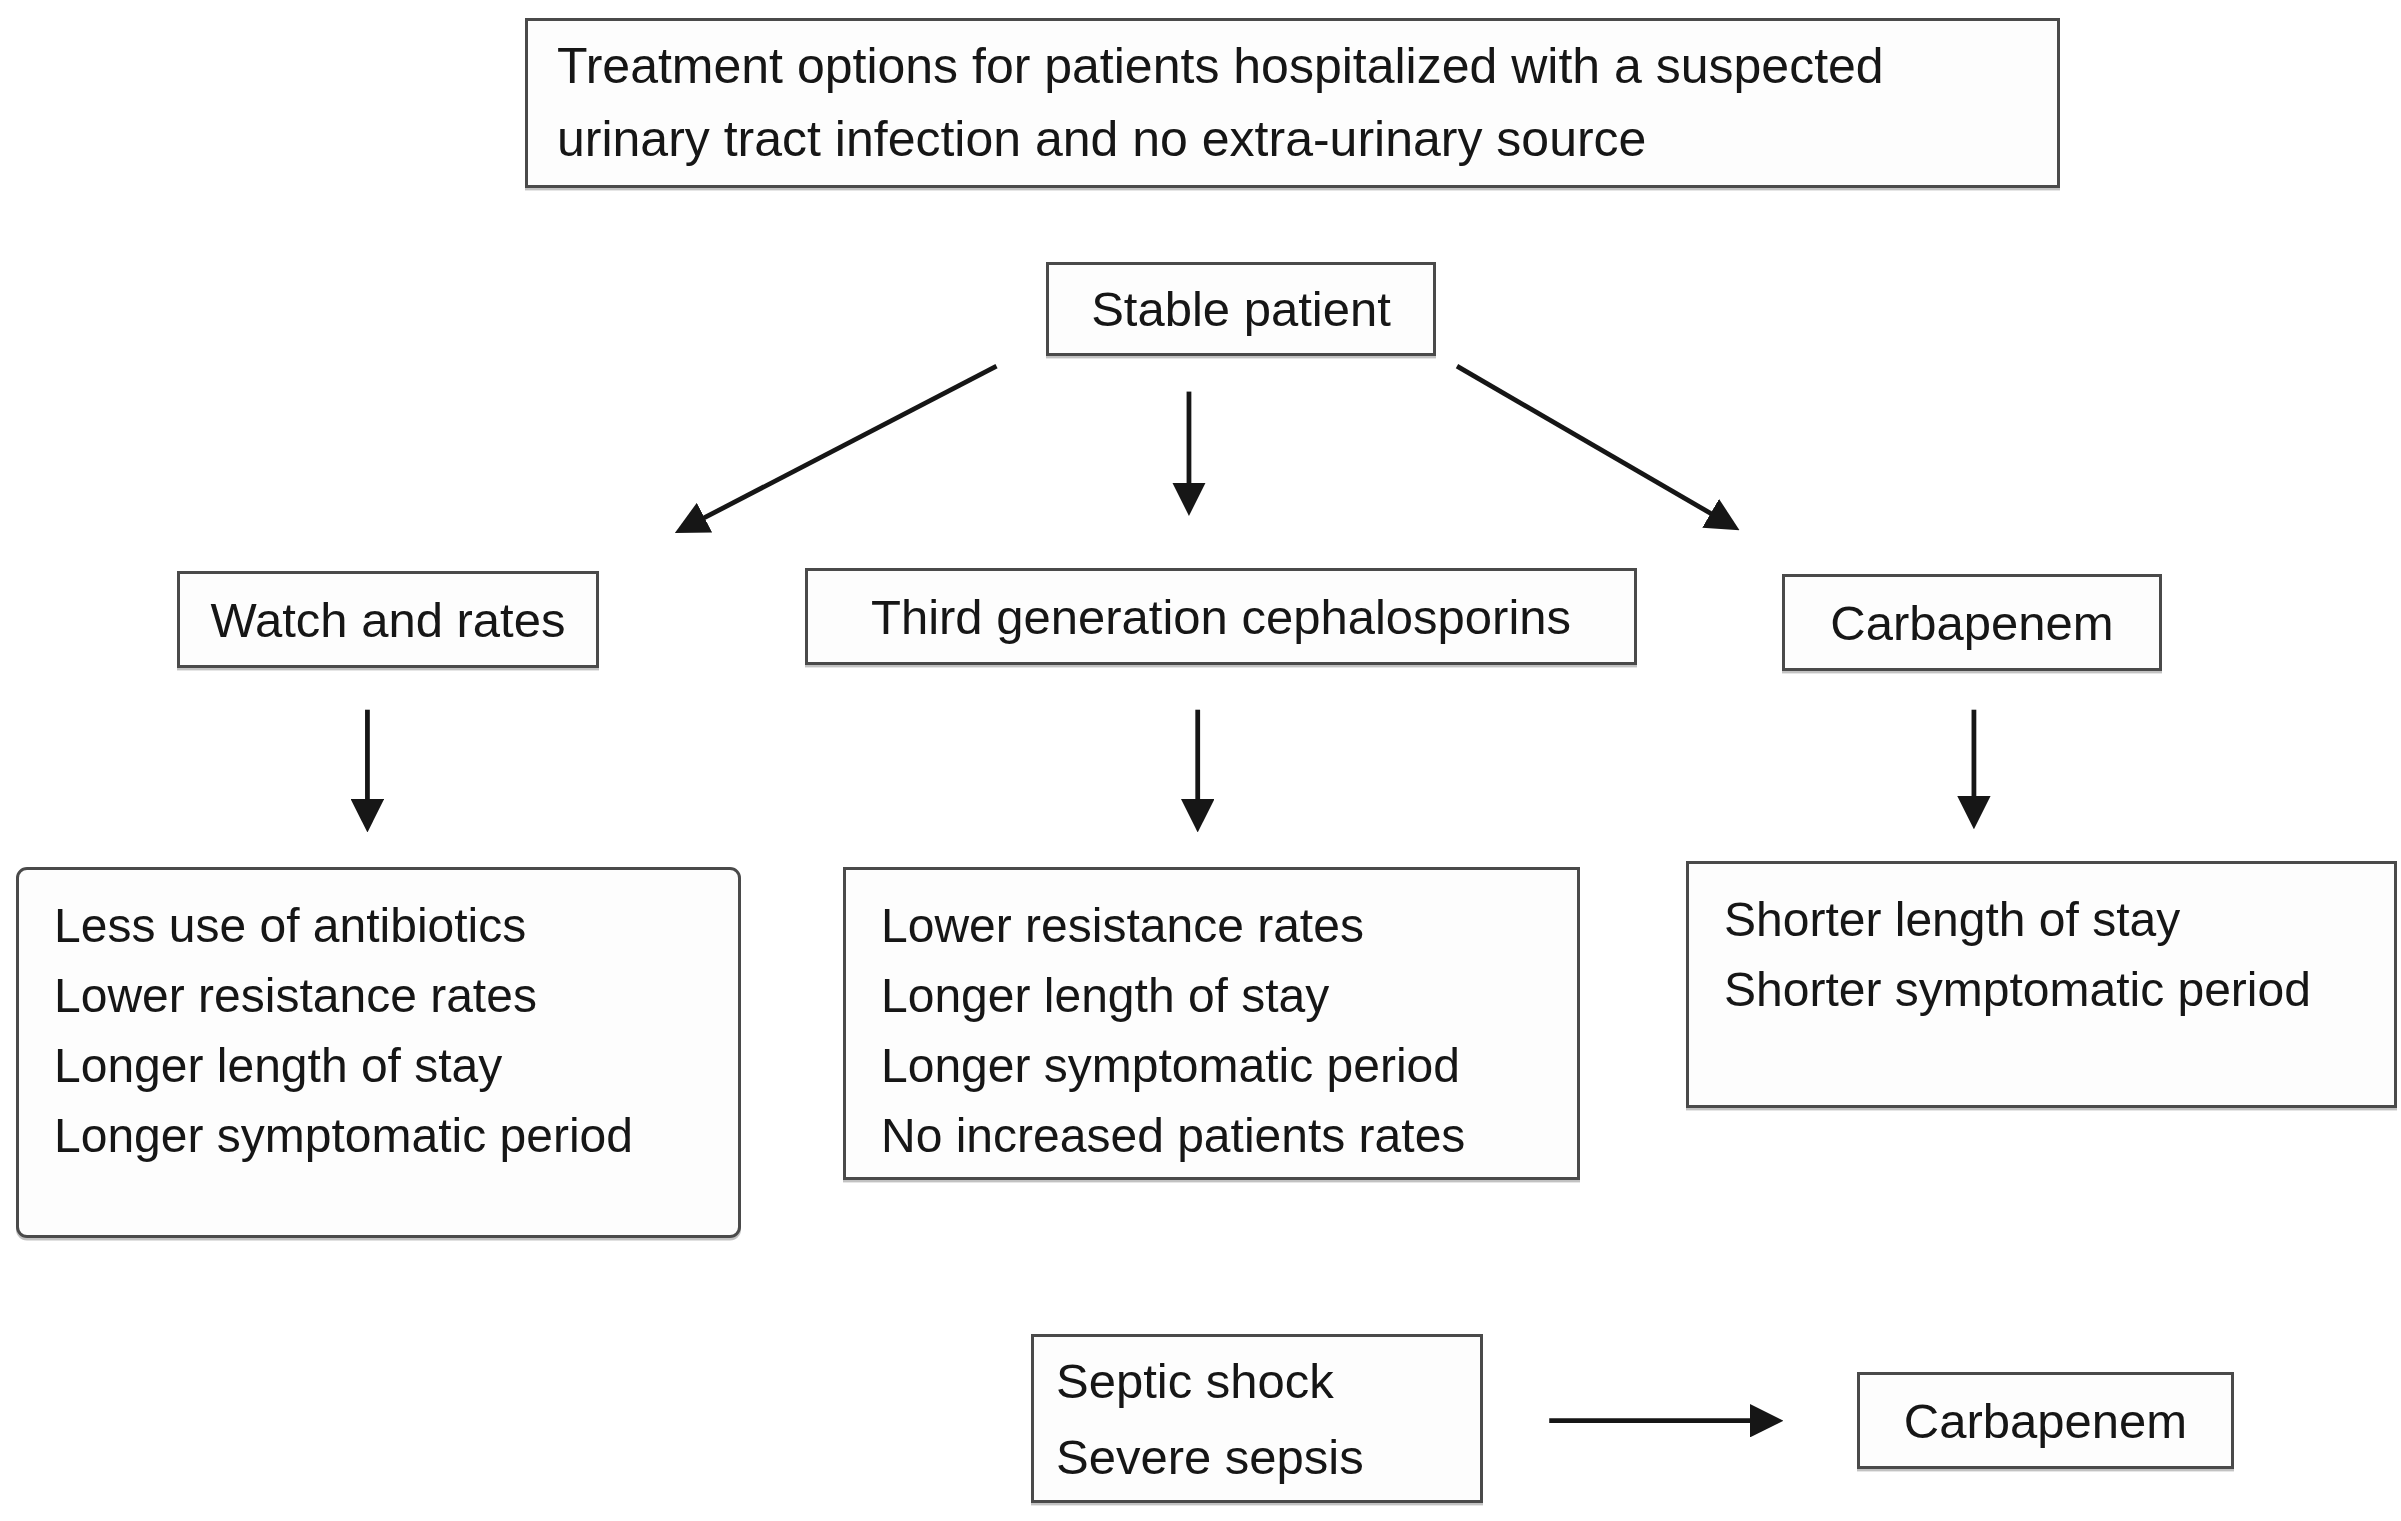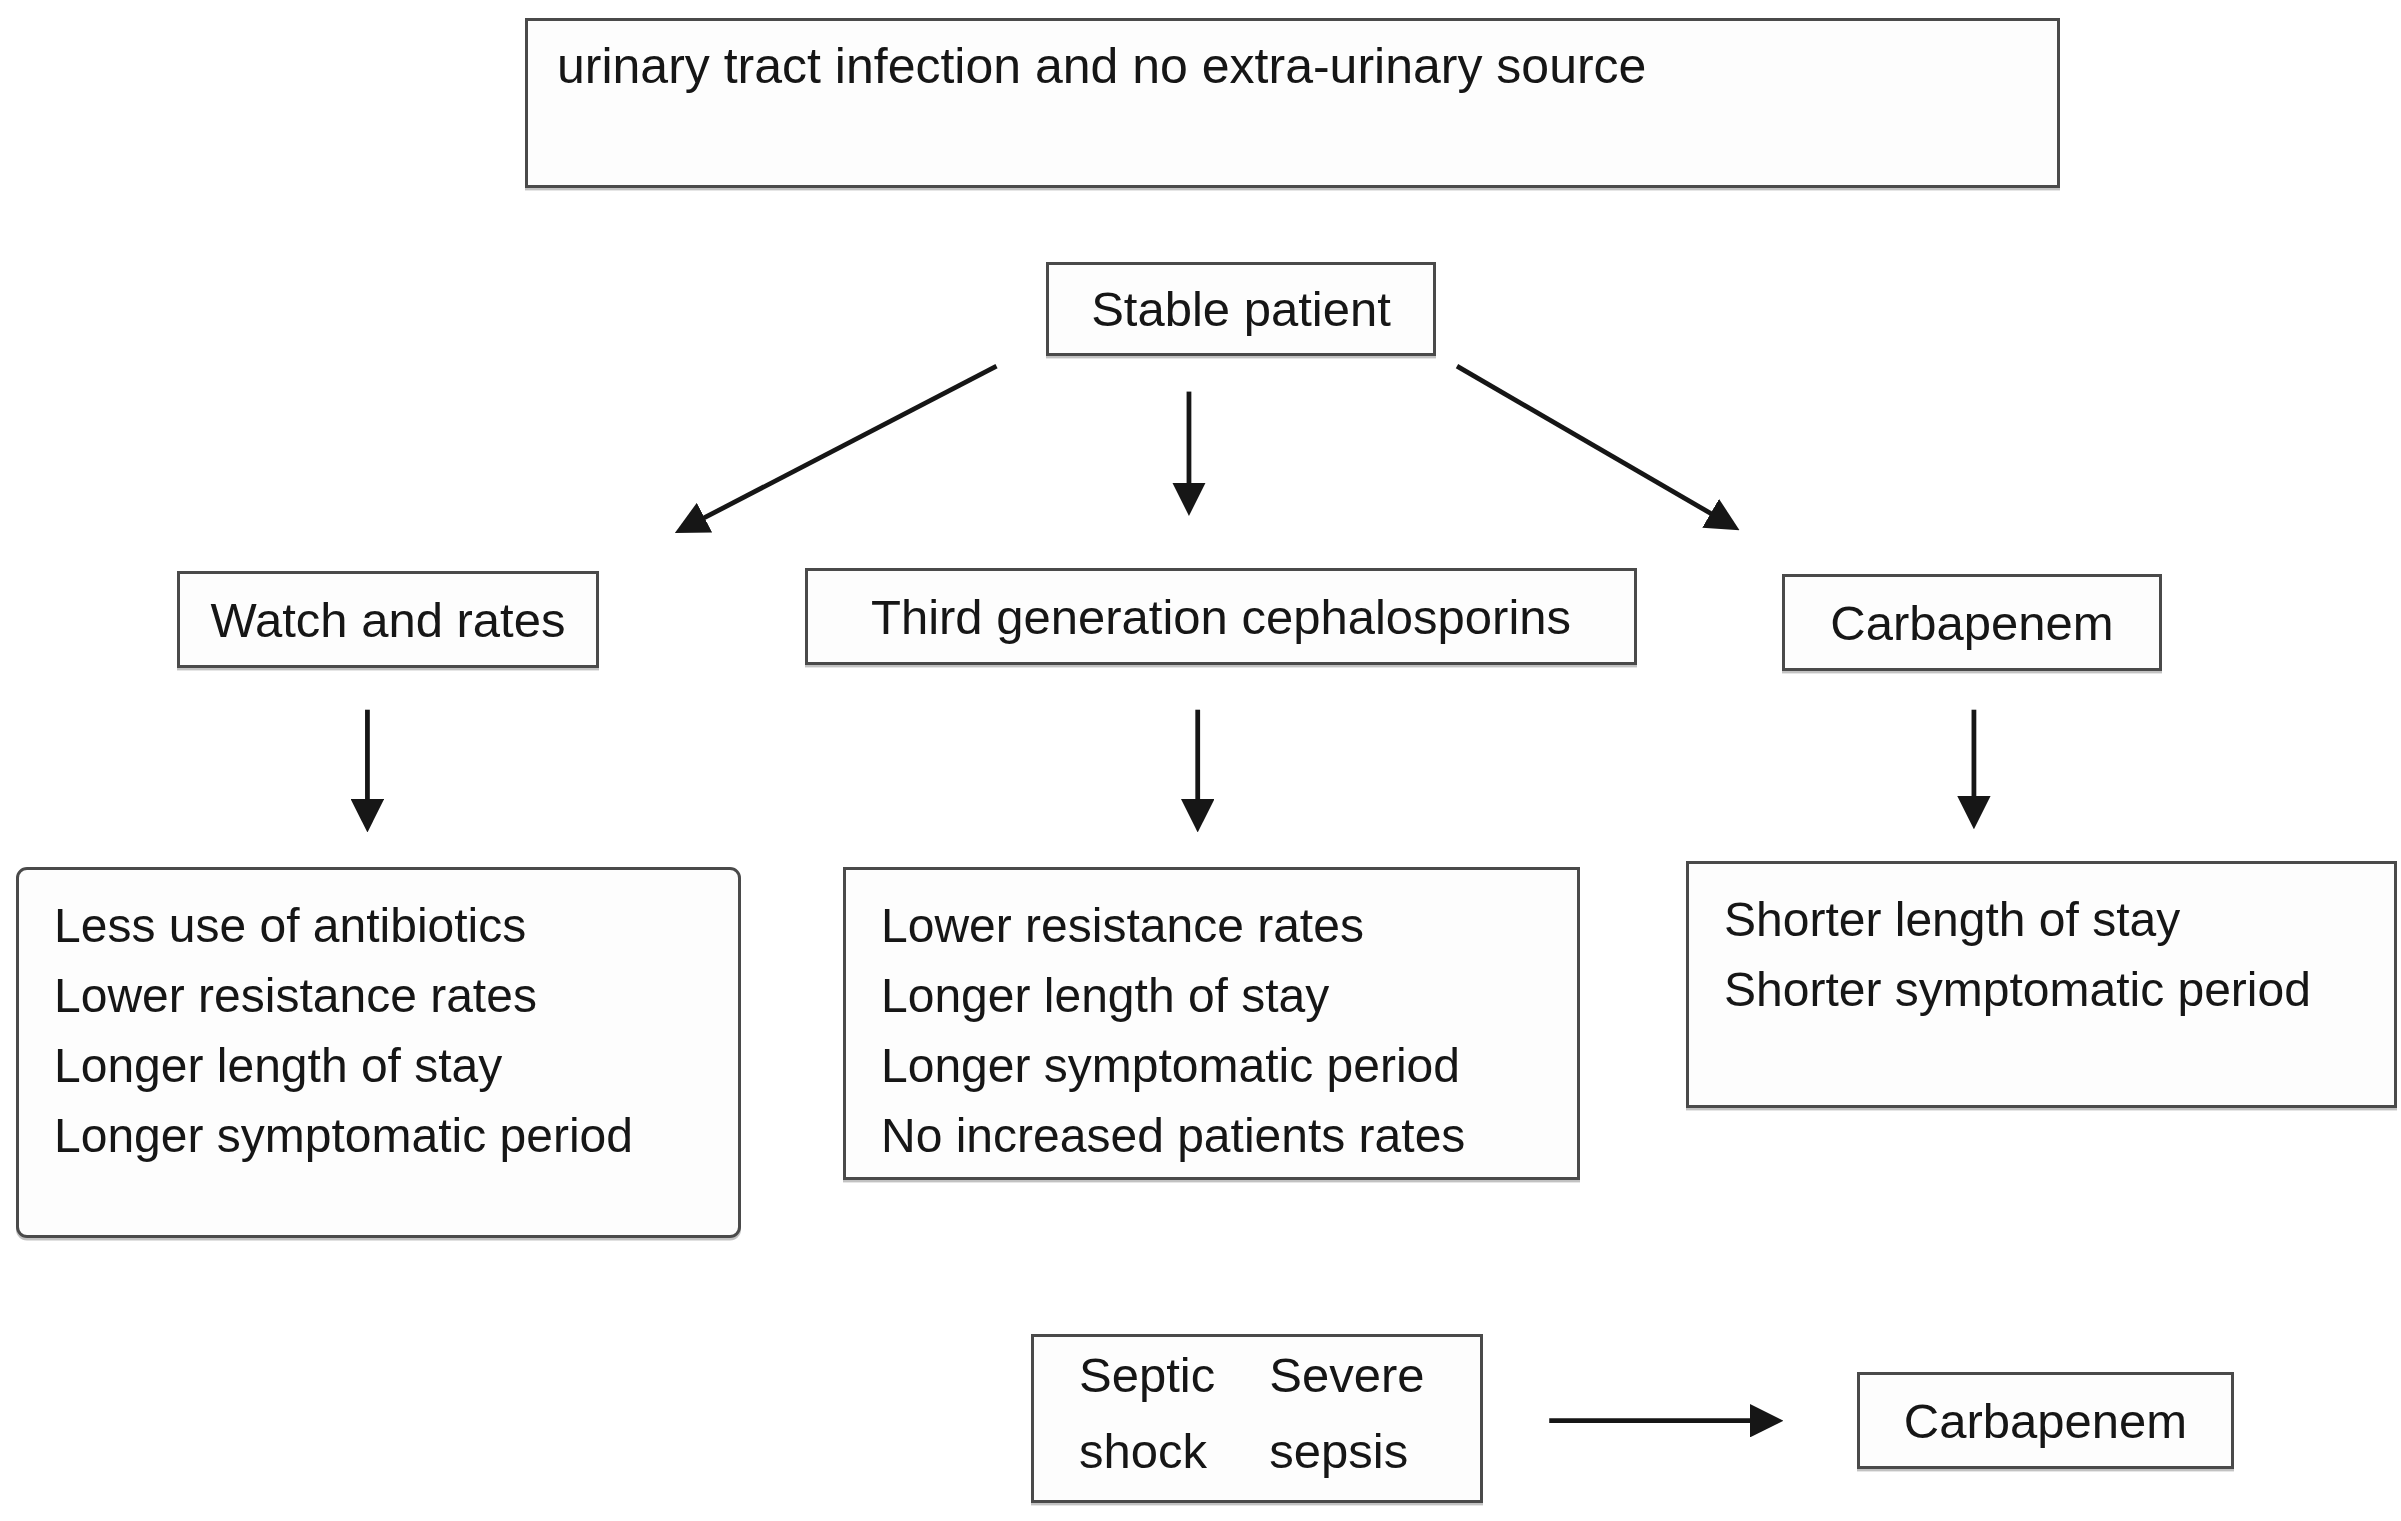--- a/index.html
+++ b/index.html
@@ -46,23 +46,23 @@
     padding: 20.7px 14.3px 0 35px;
   }
   .watch-details    { left: 16px;   top: 867px; width: 725px;  height: 371px; border-radius: 11px; }
   .ceph-details     { left: 843px; top: 867px; width: 737px;  height: 313px; }
   .carb-details     { left: 1686px; top: 861px; width: 711px;  height: 247px; }
   .septic-box {
     left: 1031px; top: 1334px; width: 452px; height: 169px;
     font-size: 49px;
     line-height: 76px;
     display: flex;
-    flex-direction: row;
+    flex-direction: column;
     justify-content: center;
-    padding-left: 45px;
+    padding-left: 22px;
   }
   .carb-final-box   { left: 1857px; top: 1372px; width: 377px;  height: 97px; }
   .arrows {
     position: absolute;
     left: 0; top: 0;
     width: 2401px;
     height: 1522px;
     pointer-events: none;
   }
   .arrow-line {
@@ -88,20 +88,21 @@
     <line class="arrow-line" x1="1253" y1="460" x2="856" y2="666" marker-end="url(#ah)"></line>
     <line class="arrow-line" x1="1495" y1="492" x2="1495" y2="640" marker-end="url(#ah)"></line>
     <line class="arrow-line" x1="1832" y1="460" x2="2180" y2="662" marker-end="url(#ah)"></line>
     <line class="arrow-line" x1="462" y1="892" x2="462" y2="1038" marker-end="url(#ah)"></line>
     <line class="arrow-line" x1="1506" y1="892" x2="1506" y2="1038" marker-end="url(#ah)"></line>
     <line class="arrow-line" x1="2482" y1="892" x2="2482" y2="1034" marker-end="url(#ah)"></line>
     <line class="arrow-line" x1="1948" y1="1786" x2="2234" y2="1786" marker-end="url(#ah)"></line>
   </svg>
 
   <div class="box title-box">
+    <div>Treatment options for patients hospitalized with a suspected</div>
     <div>urinary tract infection and no extra-urinary source</div>
   </div>
 
   <div class="box node stable-box">
     <span>Stable patient</span>
   </div>
 
   <div class="box node watch-box">
     <span>Watch and rates</span>
   </div>

